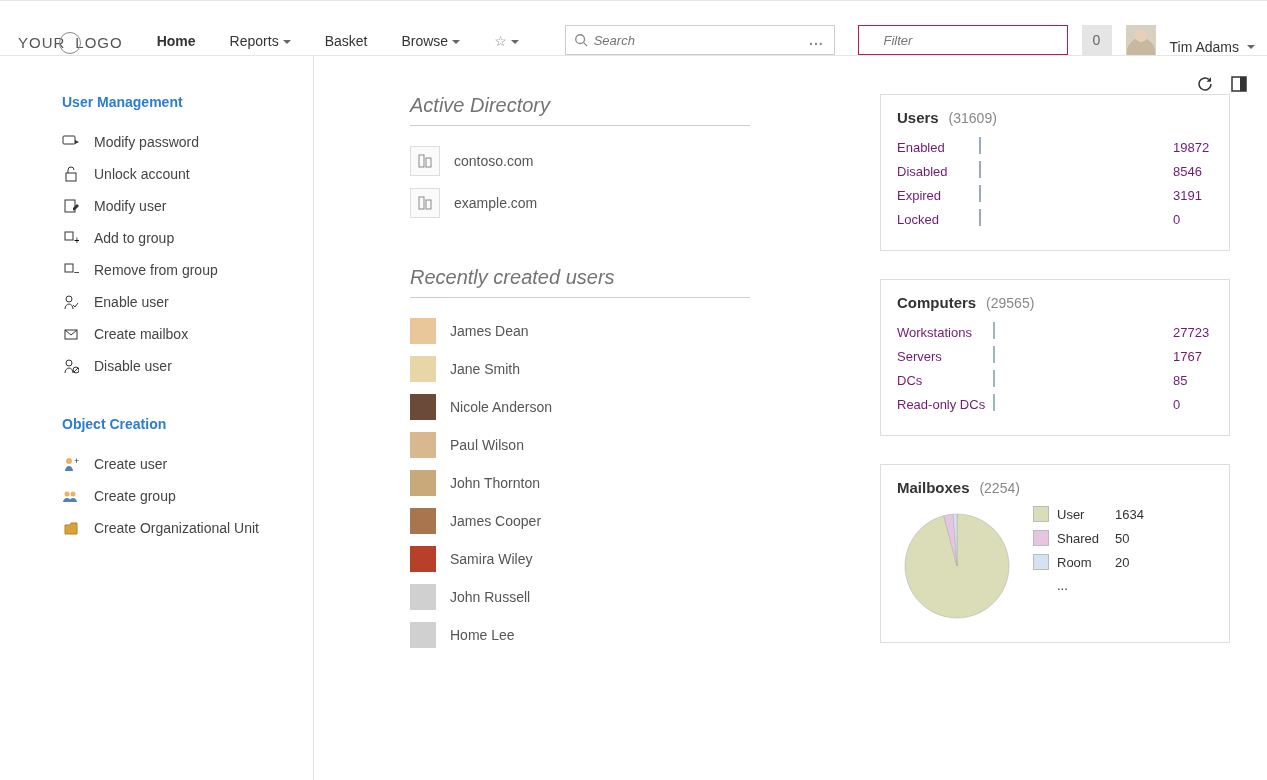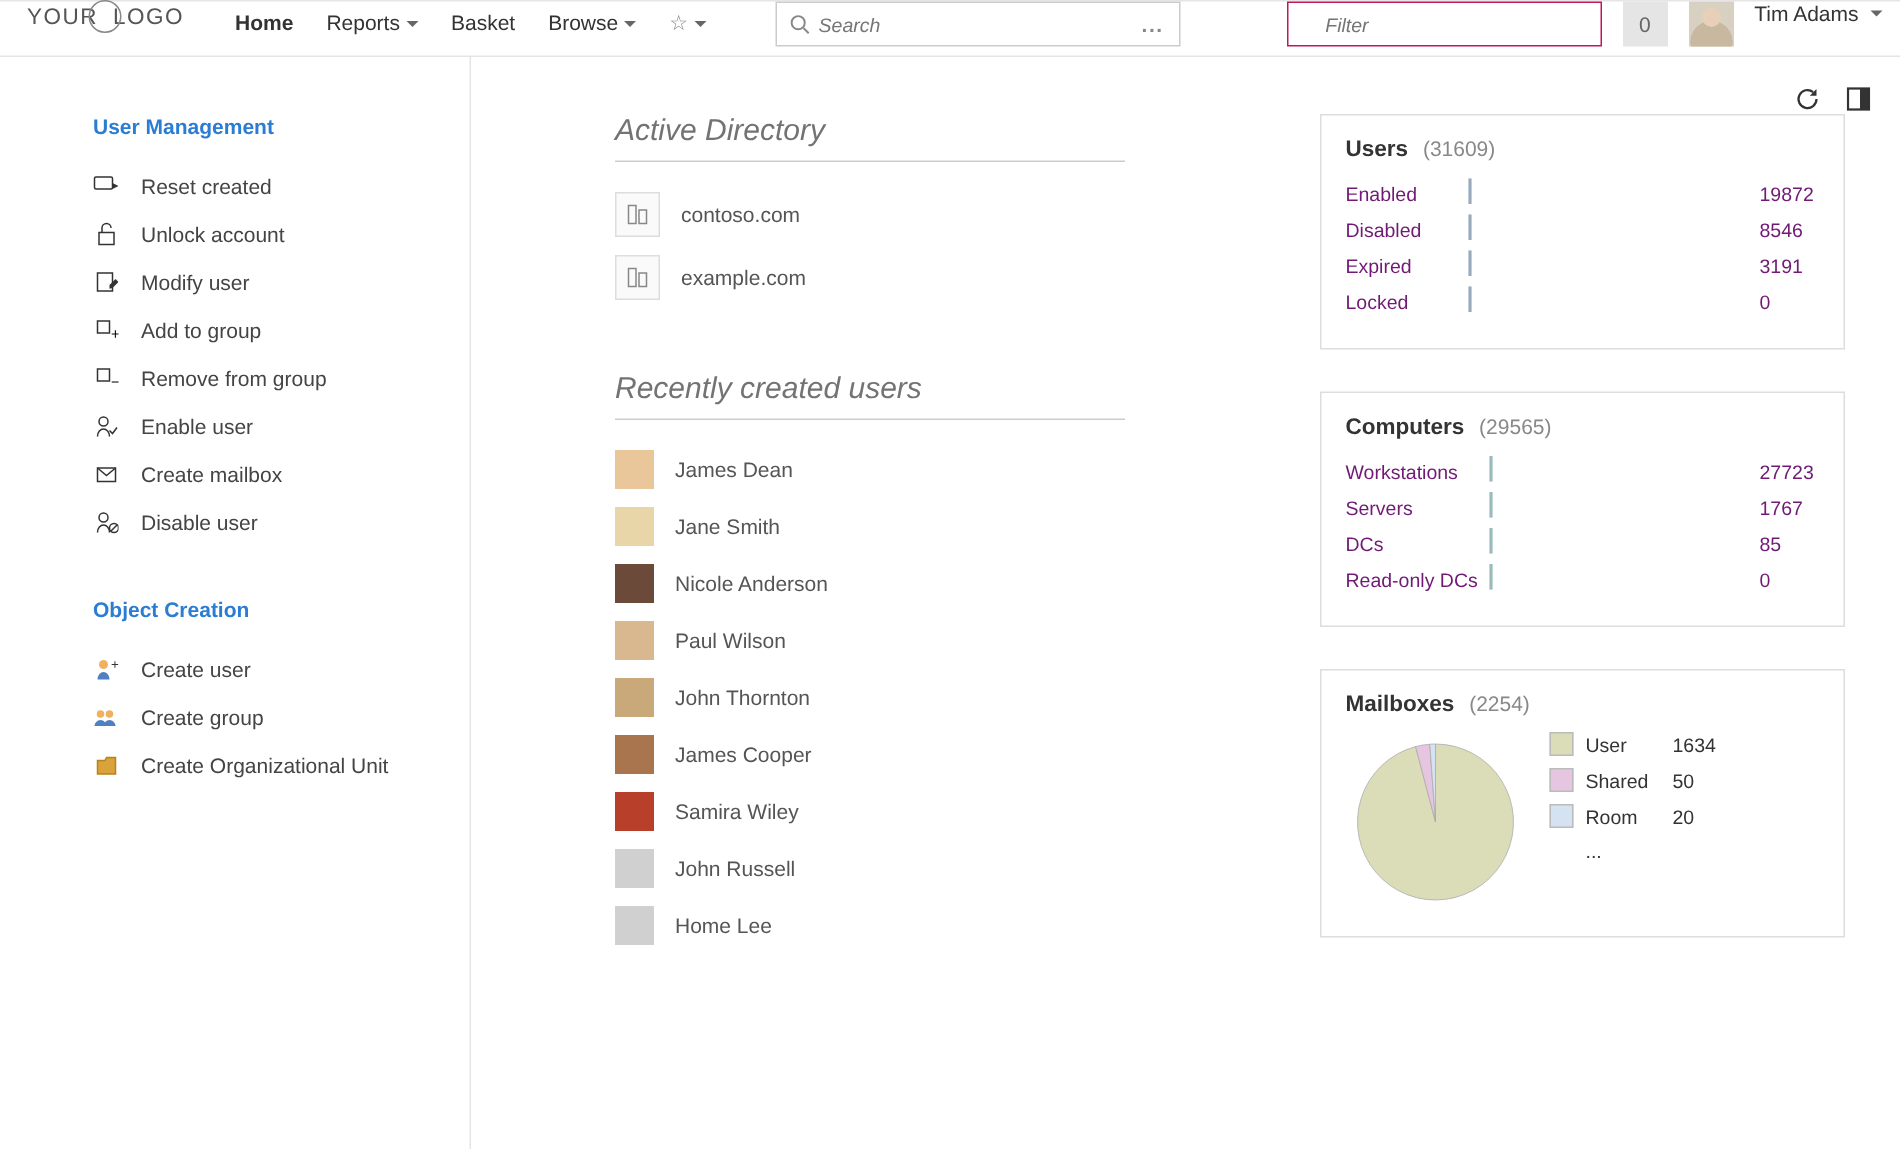--- a/index.html
+++ b/index.html
@@ -1,20 +1,20 @@
 <!DOCTYPE html>
 <html><head>
 <meta charset="utf-8">
 <style>
 * { box-sizing: border-box; margin: 0; padding: 0; }
 body { font-family: "Segoe UI", Arial, sans-serif; font-size: 14px; color: #333; background: #fff; width: 1267px; }
-.topbar { display: flex; align-items: flex-start; height: 38px; border-bottom: 1px solid #e5e5e5; border-top: 1px solid #e5e5e5; padding: 0 12px; gap: 6px; }
+.topbar { display: flex; align-items: flex-end; height: 56px; border-bottom: 1px solid #e5e5e5; border-top: 1px solid #e5e5e5; padding: 0 12px; gap: 6px; }
 .logo { font-size: 15px; color: #555; letter-spacing: 1px; padding: 0 10px 0 6px; font-weight: 300; white-space: nowrap; }
 .logo-circle { display:inline-block; width:22px; height:22px; border:1px solid #888; border-radius:50%; vertical-align:middle; position:relative; top:-1px; margin:0 -6px; }
-.nav { display:flex; align-items:center; gap: 2px; margin-left: 8px; }
+.nav { display:flex; align-items:center; gap: 14px; margin-left: 8px; }
 .nav-item { padding: 6px 10px; cursor:pointer; color:#333; }
 .nav-item.active { font-weight:600; }
 .chevron-down { display:inline-block; width:0; height:0; border-left:4px solid transparent; border-right:4px solid transparent; border-top:4px solid #666; margin-left:4px; vertical-align:middle; }
 .star-icon { color:#888; font-size:14px; }
 .search-wrap { margin-left: 30px; }
 .search { position:relative; width: 270px; height:30px; border:1px solid #ccc; display:flex; align-items:center; padding:0 8px; }
 .search input { border:none; outline:none; flex:1; font-style:italic; color:#888; font-size:13px; }
 .search .dots { color:#888; letter-spacing:1px; cursor:pointer; padding:0 2px; font-weight:bold; }
 .spacer { flex:1; }
 .filter { width:210px; height:30px; border:1px solid #be185d; padding:0 25px; display:flex; align-items:center; }
@@ -111,21 +111,21 @@
   <div class="sidebar">
     <h3>User Management</h3>
     <ul class="side-list" id="side-g0">
         <li>
           <span class="side-icon">
             <svg width="18" height="14" viewBox="0 0 18 14">
               <rect x="1" y="1" width="12" height="8" rx="1" fill="none" stroke="#333"></rect>
               <path d="M13 5l4 2-4 2z" fill="#333"></path>
             </svg>
           </span>
-          <span>Reset created</span>
+          <span>Modify password</span>
         </li>
         <li>
           <span class="side-icon">
             <svg width="16" height="16">
               <rect x="3" y="7" width="10" height="8" fill="none" stroke="#333"></rect>
               <path d="M5 7V4a3 3 0 016 0" fill="none" stroke="#333"></path>
             </svg>
           </span>
           <span>Unlock account</span>
         </li>

